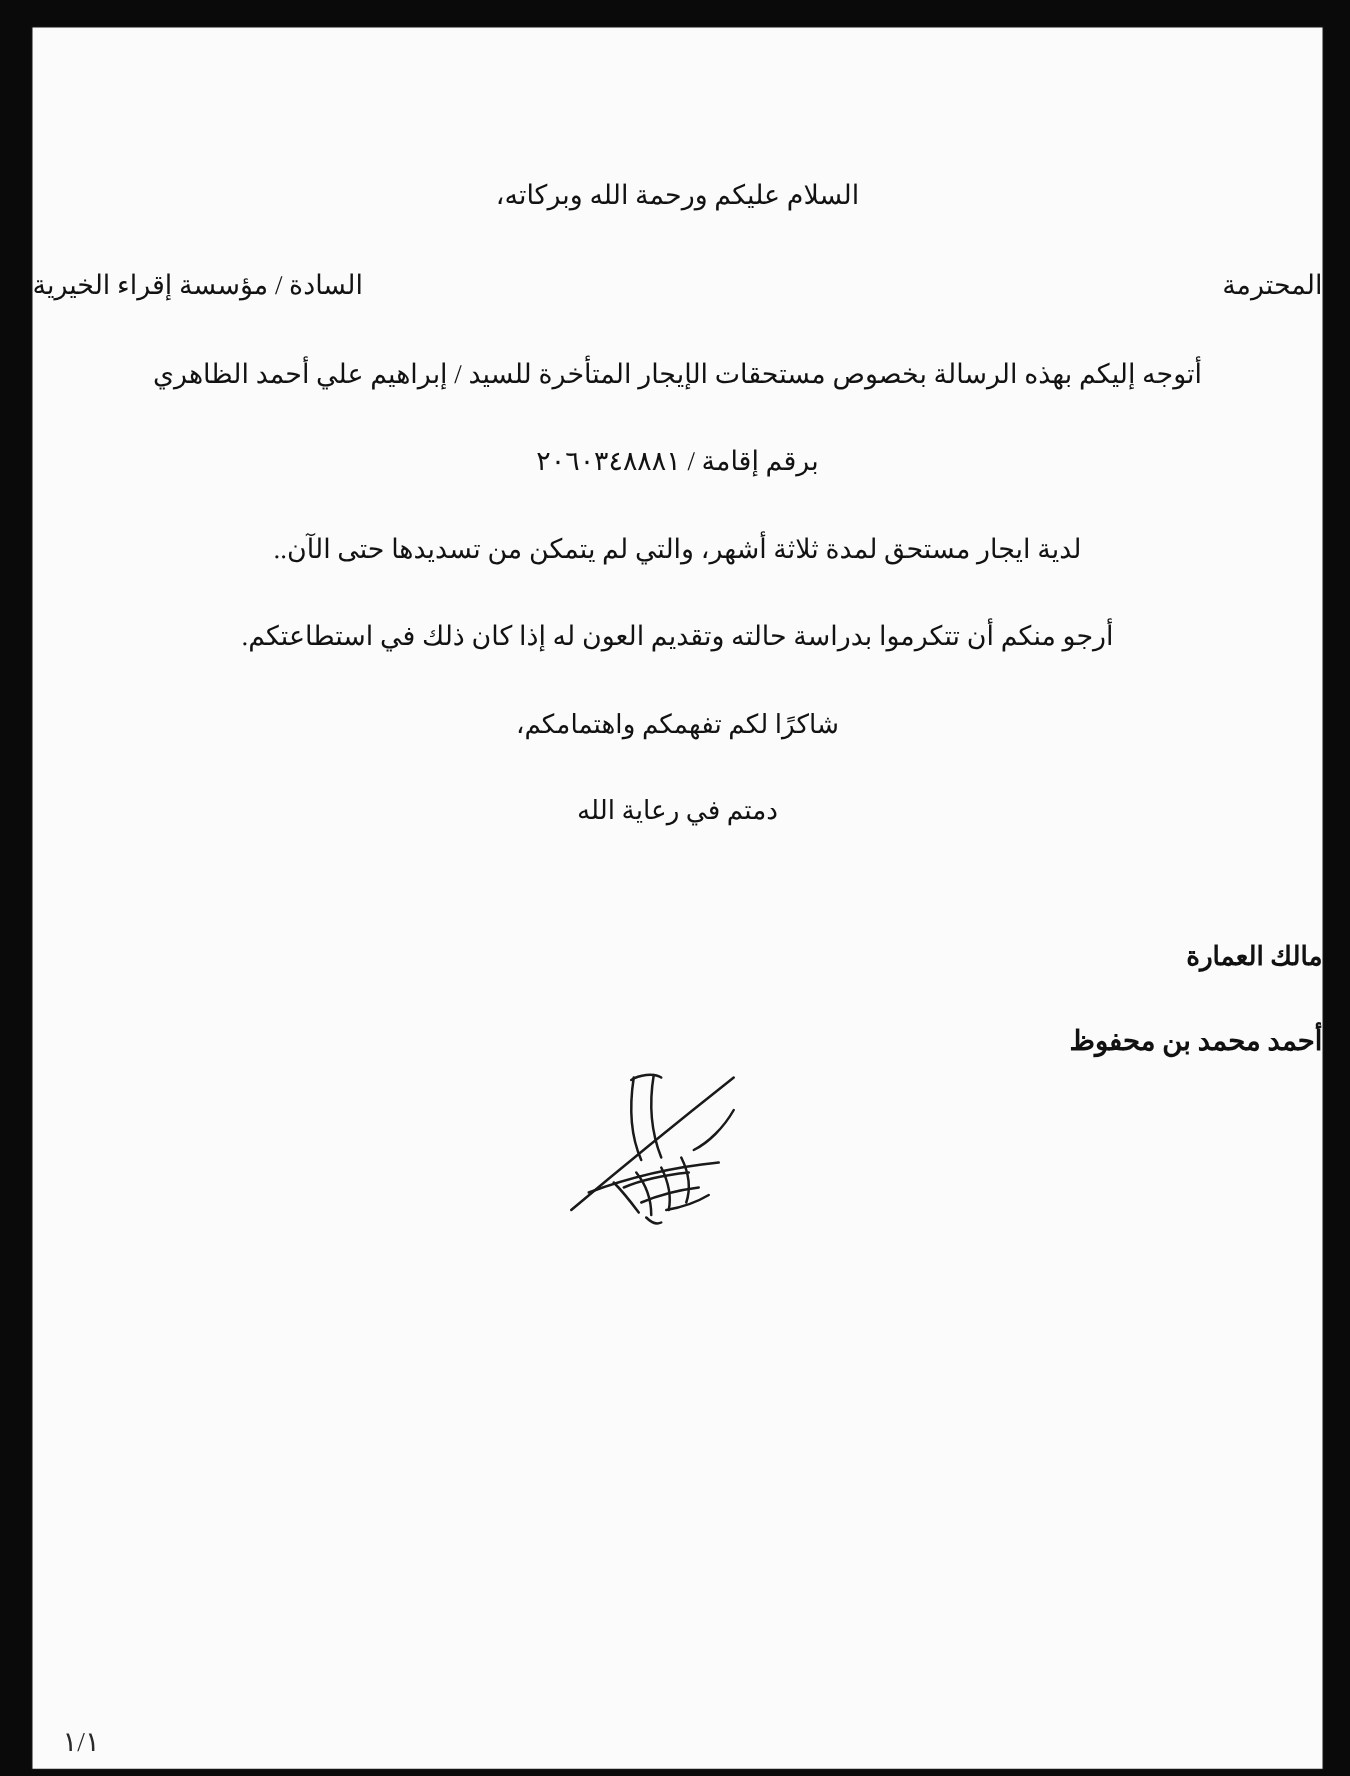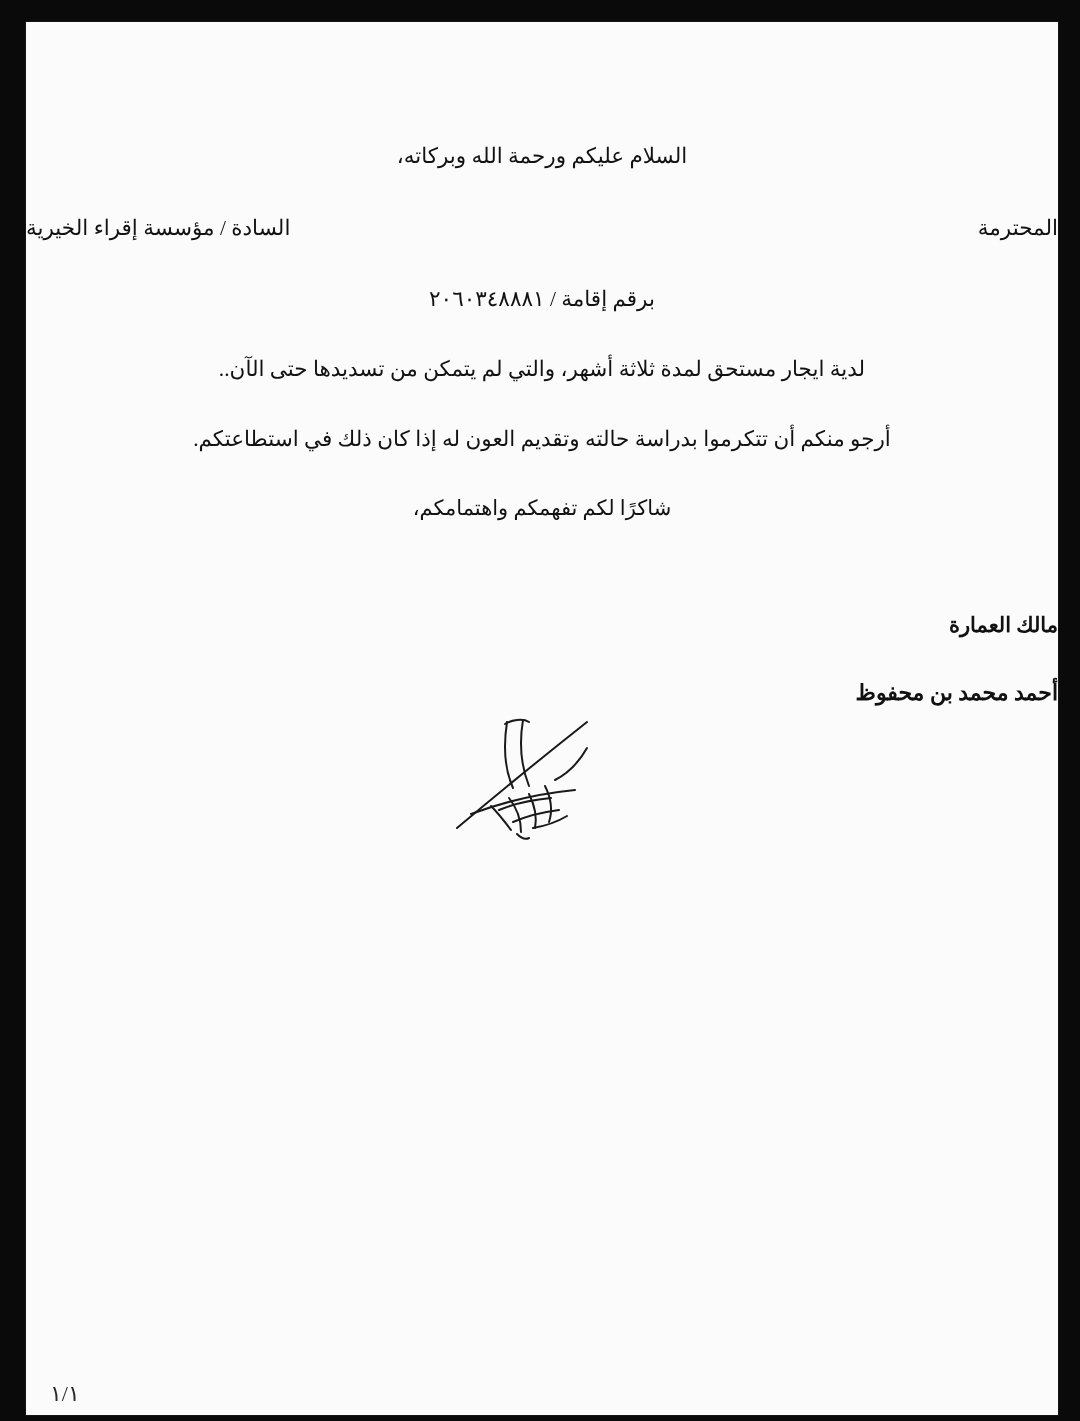--- a/index.html
+++ b/index.html
@@ -129,29 +129,31 @@
 
     <div class="doc-body">
 
       <p class="line salutation">السلام عليكم ورحمة الله وبركاته،</p>
 
       <div class="addressee-row">
         <span class="line">السادة / مؤسسة إقراء الخيرية</span>
         <span class="line">المحترمة</span>
       </div>
 
+      <p class="line para">أتوجه إليكم بهذه الرسالة بخصوص مستحقات الإيجار المتأخرة للسيد / إبراهيم علي أحمد الظاهري</p>
 
       <p class="line id-line">برقم إقامة / ٢٠٦٠٣٤٨٨٨١</p>
 
       <p class="line para">لدية ايجار مستحق لمدة ثلاثة أشهر، والتي لم يتمكن من تسديدها حتى الآن..</p>
 
       <p class="line para">أرجو منكم أن تتكرموا بدراسة حالته وتقديم العون له إذا كان ذلك في استطاعتكم.</p>
 
       <p class="line closing-1">شاكرًا لكم تفهمكم واهتمامكم،</p>
 
+      <p class="line closing-2">دمتم في رعاية الله</p>
 
       <div class="sig-block">
         <div class="sig-title">مالك العمارة</div>
         <div class="sig-name">أحمد محمد بن محفوظ</div>
 
         <div class="signature-mark">
           <svg width="190" height="130" viewBox="0 0 190 130" fill="none" xmlns="http://www.w3.org/2000/svg" aria-label="handwritten signature">
             <g stroke="#1a1a1a" stroke-width="2" fill="none" stroke-linecap="round" stroke-linejoin="round">
               <path d="M60 12 C56 38, 58 60, 66 78"></path>
               <path d="M76 10 C72 34, 74 56, 82 76"></path>

